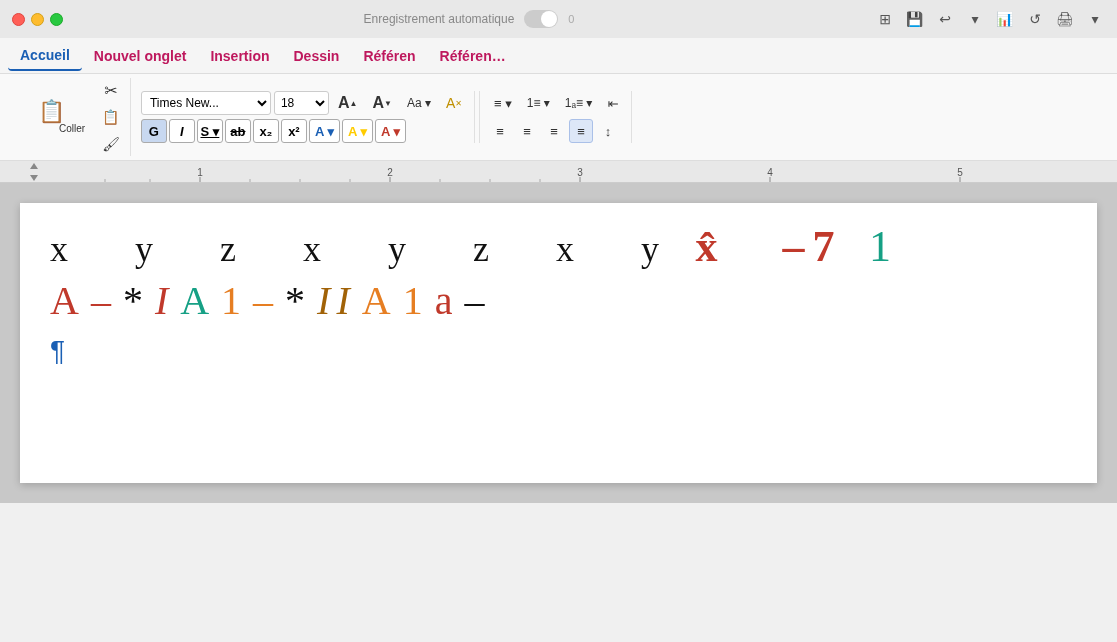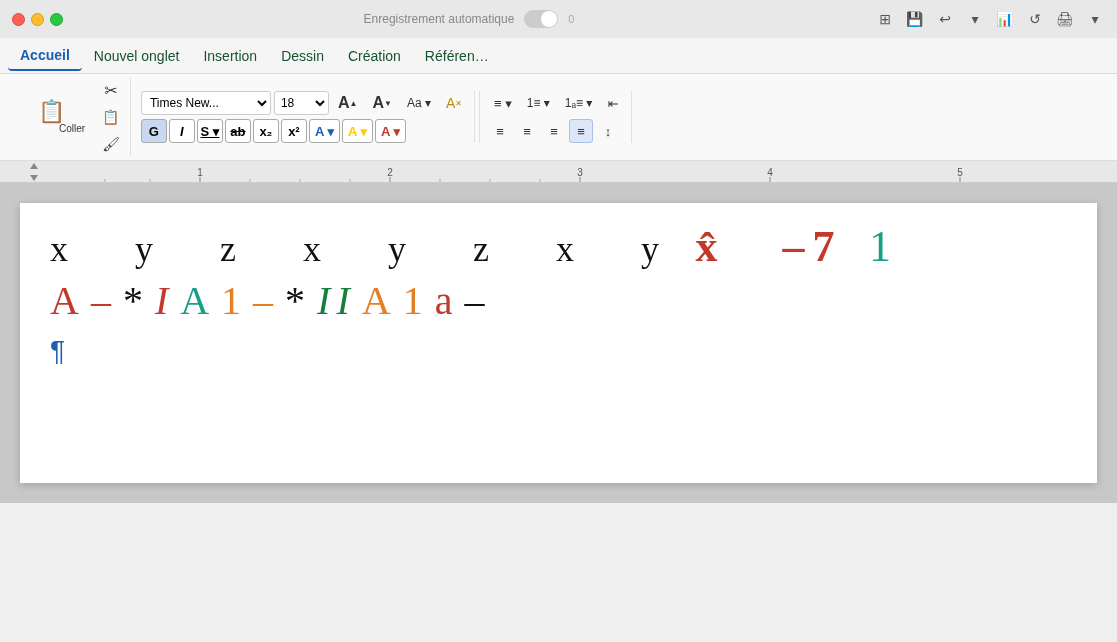--- a/index.html
+++ b/index.html
@@ -86,24 +86,24 @@
       background: #f5f5f5;
       height: 36px;
       display: flex;
       align-items: center;
       padding: 0 8px;
       border-bottom: 1px solid #ddd;
     }
     .menu-item {
       padding: 6px 12px;
       font-size: 14px;
-      color: #14532d;
+      color: #be185d;
       cursor: pointer;
       border-radius: 4px;
-      font-weight: 400;
+      font-weight: 700;
     }
     .menu-item.active {
       color: #1a5fb4;
       font-weight: 700;
       border-bottom: 2px solid #1a5fb4;
     }
 
     
     .ribbon {
       background: #f9f9f9;
@@ -330,21 +330,21 @@
     <span class="tb-icon">🖨</span>
     <span class="tb-icon">▾</span>
   </div>
 </div>
 
 <div class="menu-bar">
   <span class="menu-item active">Accueil</span>
   <span class="menu-item">Nouvel onglet</span>
   <span class="menu-item">Insertion</span>
   <span class="menu-item">Dessin</span>
-  <span class="menu-item">Création</span>
+  <span class="menu-item">Référen</span>
   <span class="menu-item">Référen…</span>
 </div>
 
 <div class="ribbon">
 
   <div class="clipboard-group">
     <div class="paste-btn">
       <span class="paste-icon">📋</span>
       <span style="font-size:10px;margin-left:40px;">Coller</span>
     </div>
@@ -439,21 +439,21 @@
 
     <div class="content-row-2">
       <span style="color:#c0392b;">A</span>
       <span style="color:#c0392b;">–</span>
       <span style="color:#111;"> * </span>
       <span style="color:#c0392b; font-style:italic;">I</span>
       <span style="color:#16a085;">A</span>
       <span style="color:#e67e22;"> 1</span>
       <span style="color:#e67e22;">–</span>
       <span style="color:#111;"> * </span>
-      <span style="color:#15803d; font-style:italic;">II</span>
+      <span style="color:#a16207; font-style:italic;">II</span>
       <span style="color:#e67e22;"> A</span>
       <span style="color:#e67e22;"> 1</span>
       <span style="color:#c0392b;"> a</span>
       <span style="color:#111;"> –</span>
     </div>
 
     <div class="paragraph-mark">¶</div>
 
   </div>
 </div>

